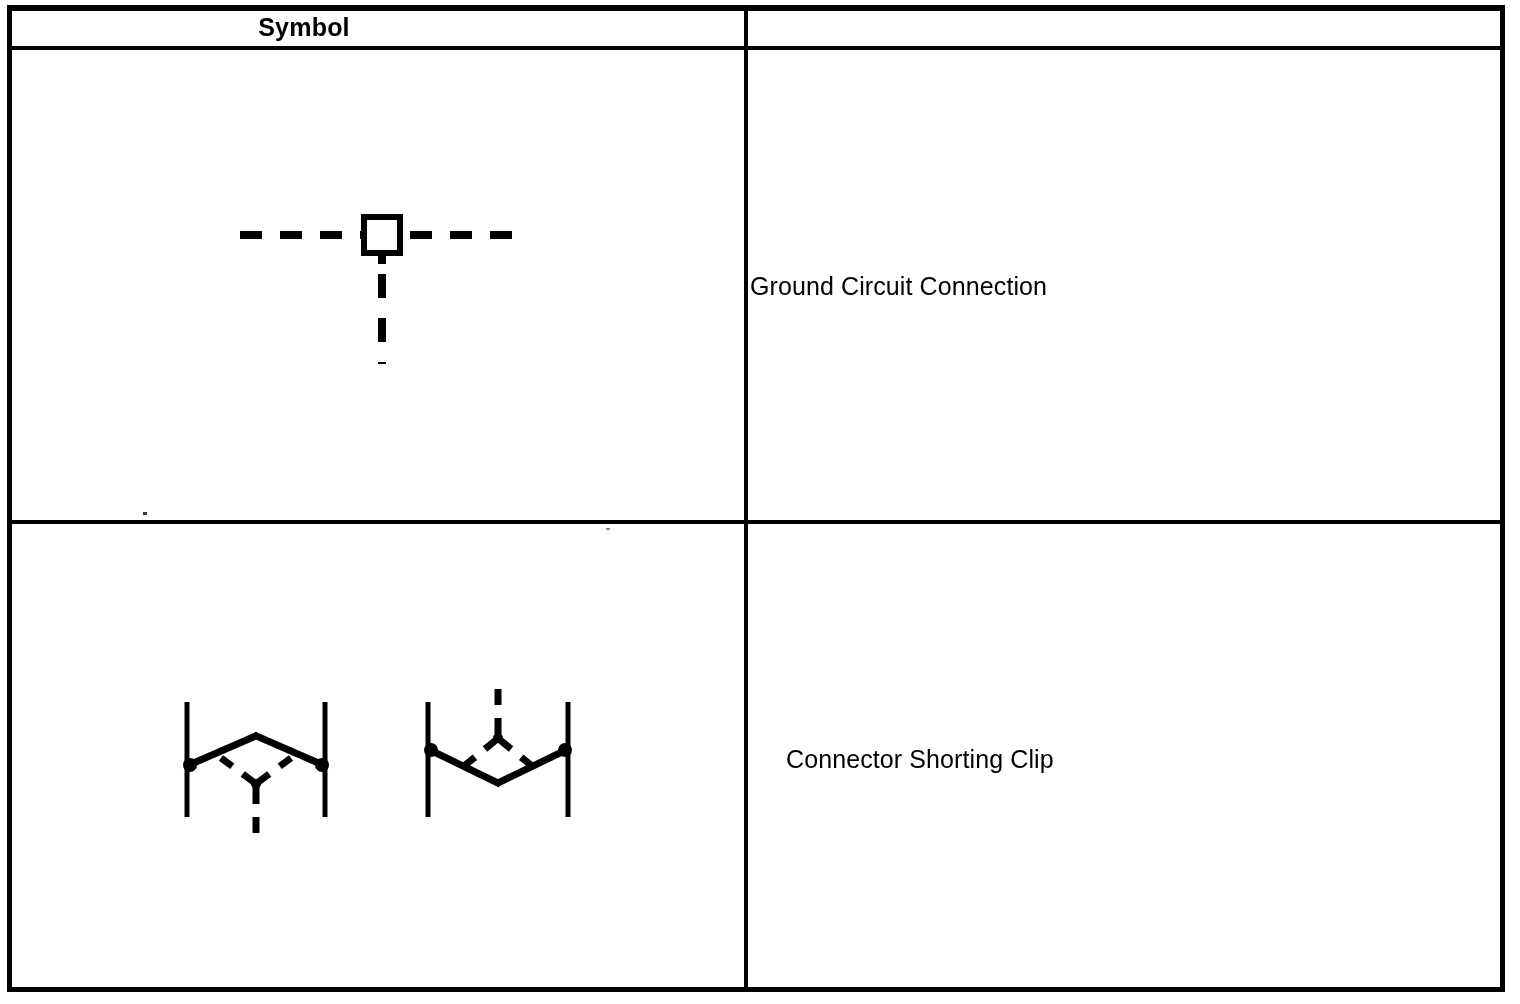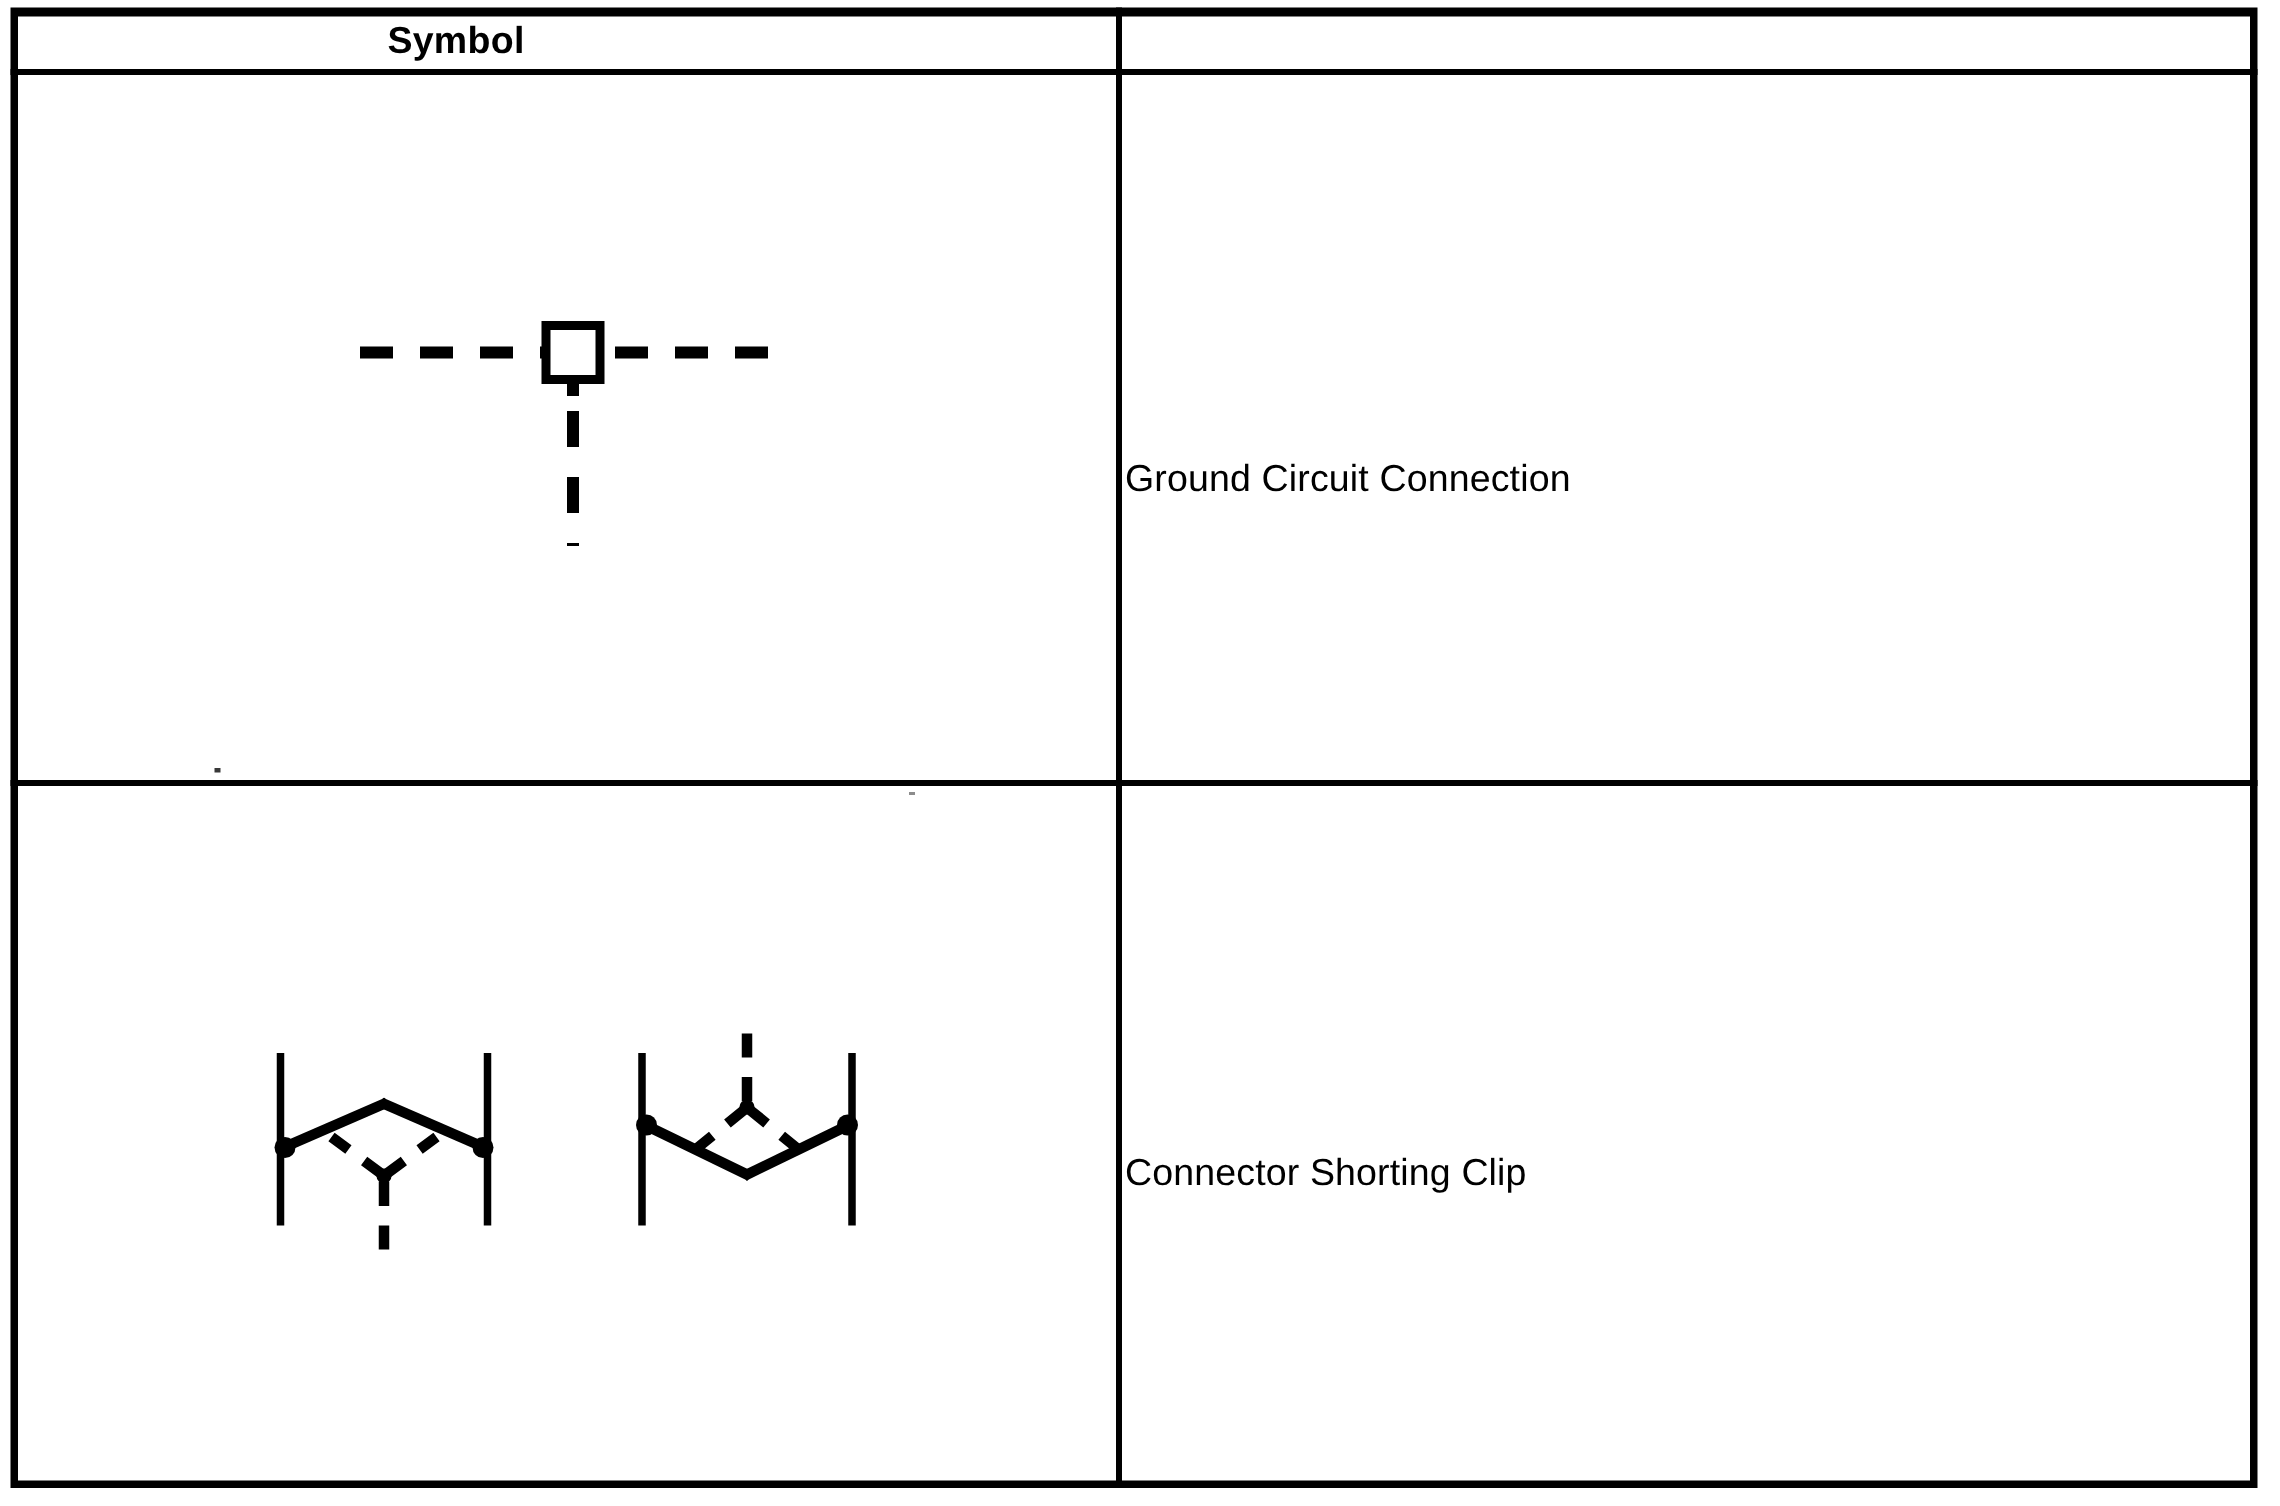--- a/index.html
+++ b/index.html
@@ -85,22 +85,22 @@
   
   .desc-cell {
     position: absolute;
     left: 750px;
     font-size: 25px;
     font-weight: normal;
     letter-spacing: 0.1px;
     white-space: nowrap;
     line-height: 30px;
   }
-  .desc-row1 { top: 271px; margin-top: 33px; }
-  .desc-row2 { top: 767px; }
+  .desc-row1 { top: 271px; }
+  .desc-row2 { top: 744px; margin-left: 36px; }
 
   
   .symbol-cell {
     position: absolute;
     left: 12px;
     width: 730px;
   }
   .symbol-row1 { top: 52px;  height: 466px; }
   .symbol-row2 { top: 526px; height: 464px; }
 

